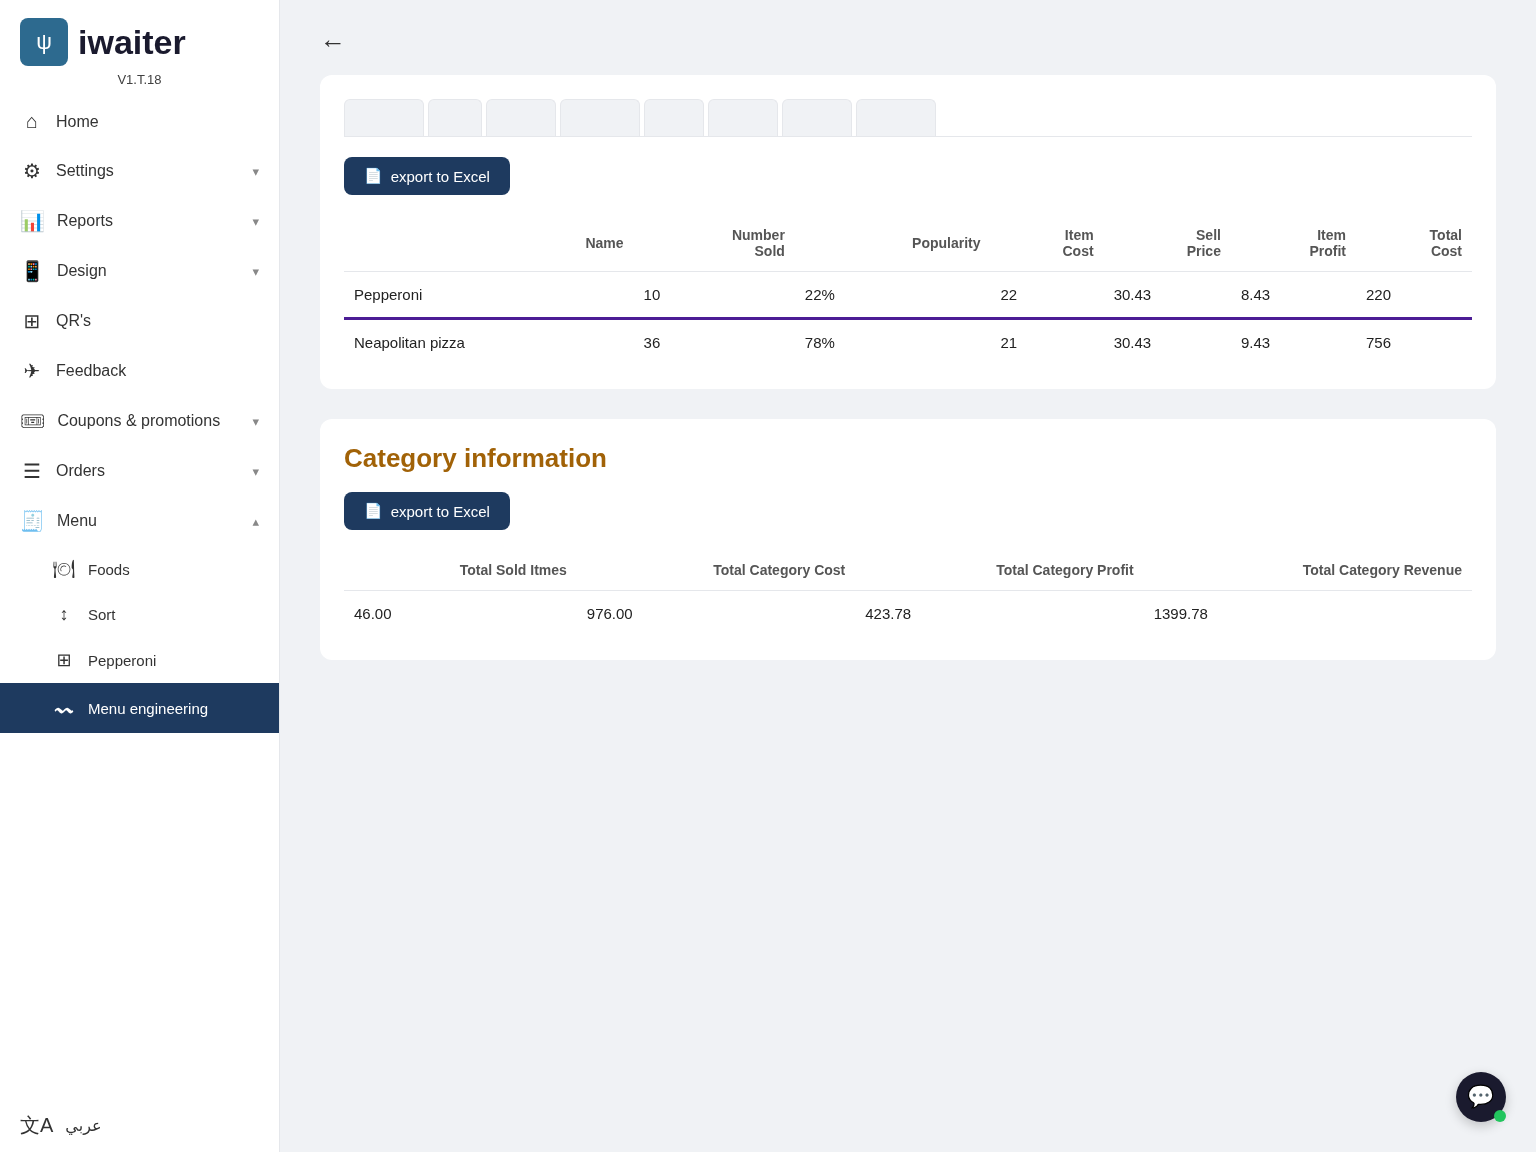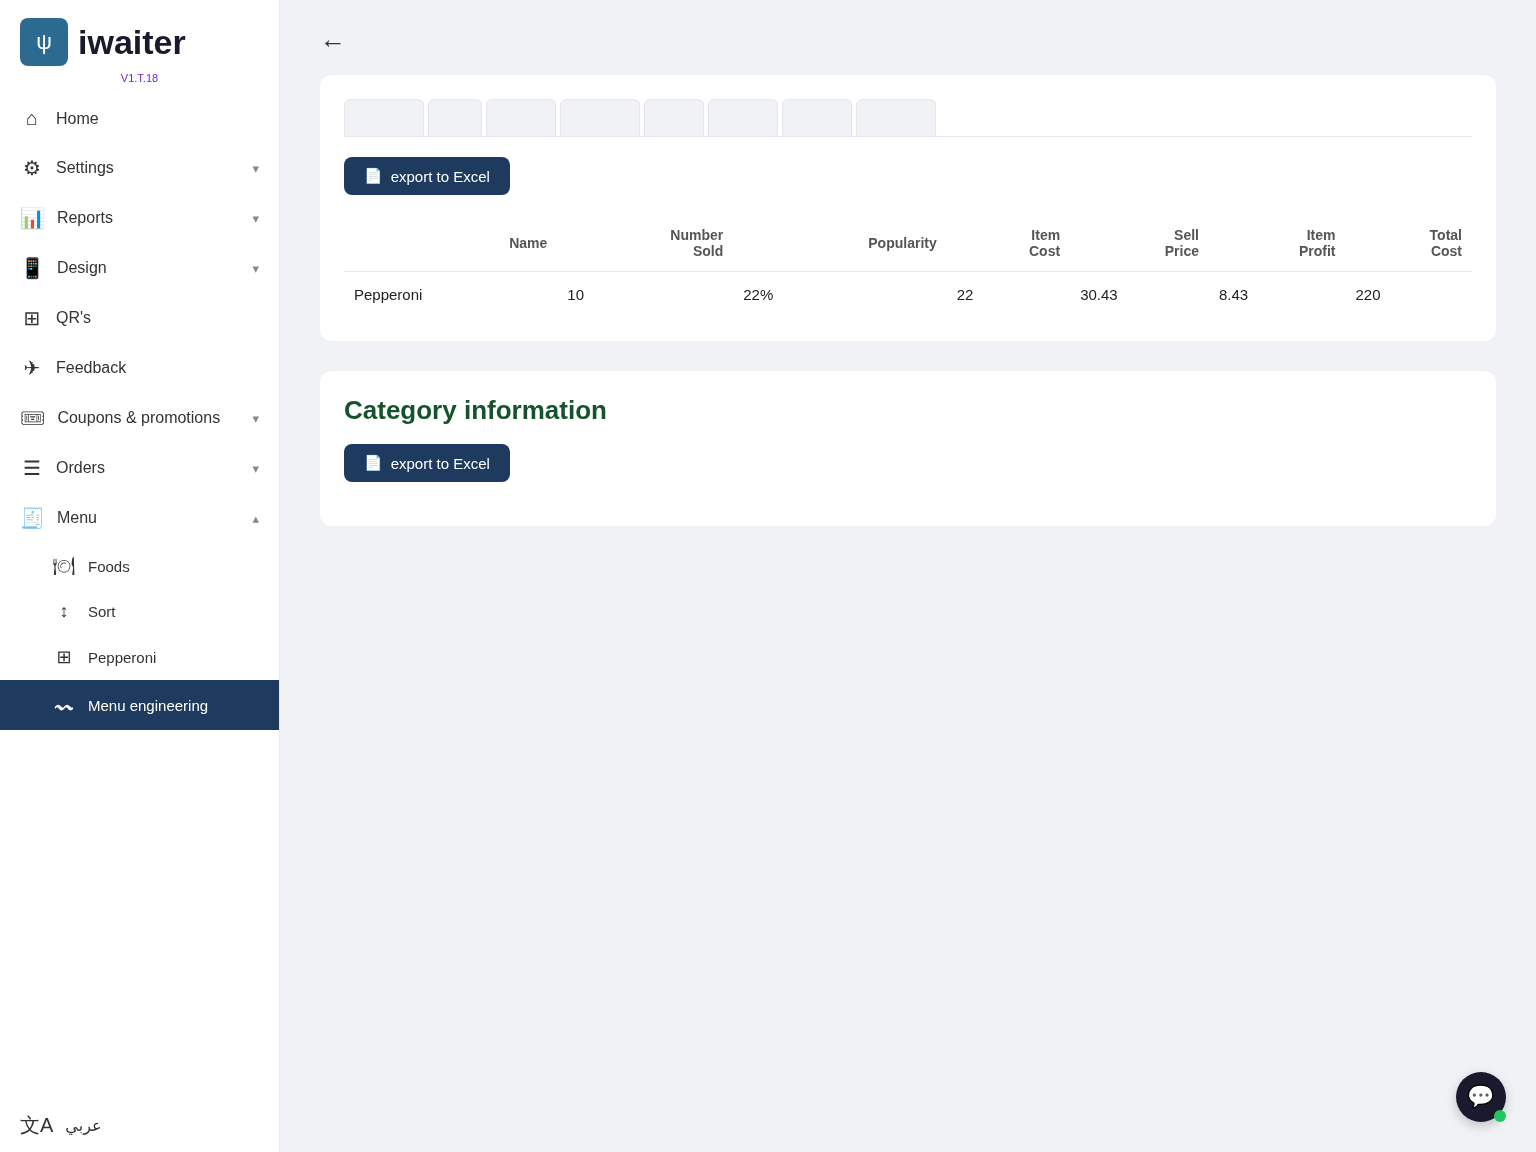--- a/index.html
+++ b/index.html
@@ -33,22 +33,22 @@
       color: white;
       font-size: 22px;
     }
     .logo-text {
       font-size: 34px;
       font-weight: 700;
       color: #1a1a2e;
     }
     .version {
       text-align: center;
-      color: #6d28d9;
-      font-size: 11px;
+      color: #404040;
+      font-size: 13px;
       padding-bottom: 10px;
     }
     .nav-item {
       display: flex;
       align-items: center;
       gap: 12px;
       padding: 13px 20px;
       cursor: pointer;
       color: #333;
       font-size: 16px;
@@ -148,21 +148,21 @@
       font-size: 15px;
       color: #222;
       border-bottom: 3px solid #4c1d95;
     }
     .data-table tr:last-child td { border-bottom: none; }
 
     
     .section-title {
       font-size: 26px;
       font-weight: 700;
-      color: #14532d;
+      color: #a16207;
       margin-bottom: 18px;
     }
 
     
     .footer {
       text-align: center;
       padding: 20px;
       color: #888;
       font-size: 14px;
     }
@@ -310,33 +310,60 @@
       <tbody>
         <tr>
           <td>Pepperoni</td>
           <td>10</td>
           <td>22%</td>
           <td>22</td>
           <td>30.43</td>
           <td>8.43</td>
           <td>220</td>
         </tr>
+        <tr>
+          <td>Neapolitan pizza</td>
+          <td>36</td>
+          <td>78%</td>
+          <td>21</td>
+          <td>30.43</td>
+          <td>9.43</td>
+          <td>756</td>
+        </tr>
       </tbody>
     </table>
   </div>
 
   
   <div class="card">
     <h2 class="section-title">Category information</h2>
 
     <button class="export-btn">
       <span>📄</span>
       <span>export to Excel</span>
     </button>
 
+    <table class="data-table">
+      <thead>
+        <tr>
+          <th>Total Sold Itmes</th>
+          <th>Total Category Cost</th>
+          <th>Total Category Profit</th>
+          <th>Total Category Revenue</th>
+        </tr>
+      </thead>
+      <tbody>
+        <tr>
+          <td>46.00</td>
+          <td>976.00</td>
+          <td>423.78</td>
+          <td>1399.78</td>
+        </tr>
+      </tbody>
+    </table>
   </div>
 
 </main>
 
 <div class="chat-bubble">
   💬
   <span class="online-dot"></span>
 </div>
 
 </body></html>

